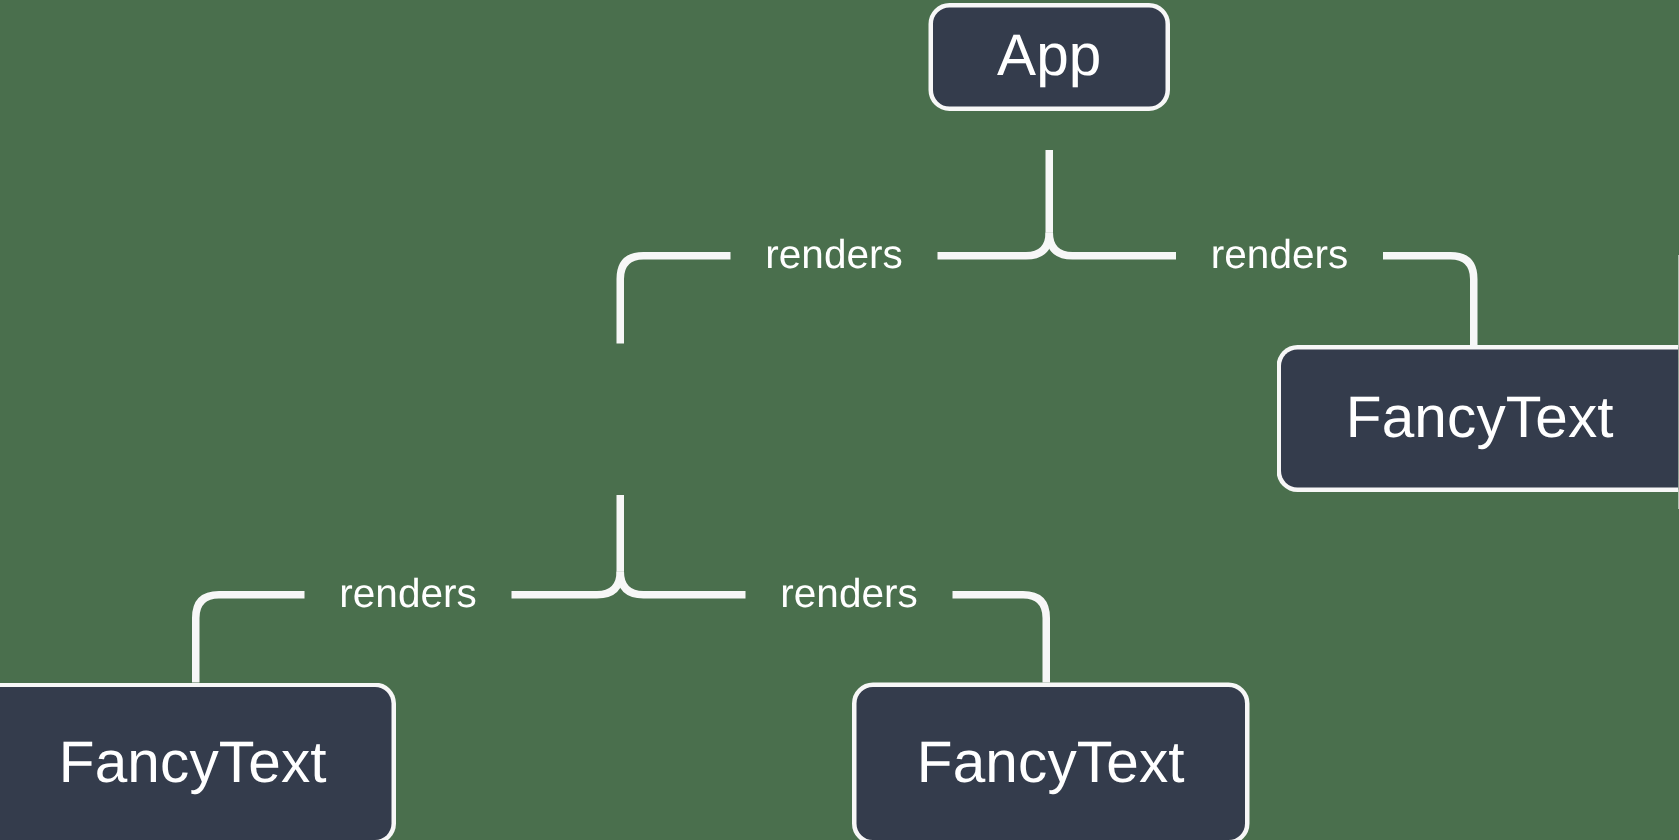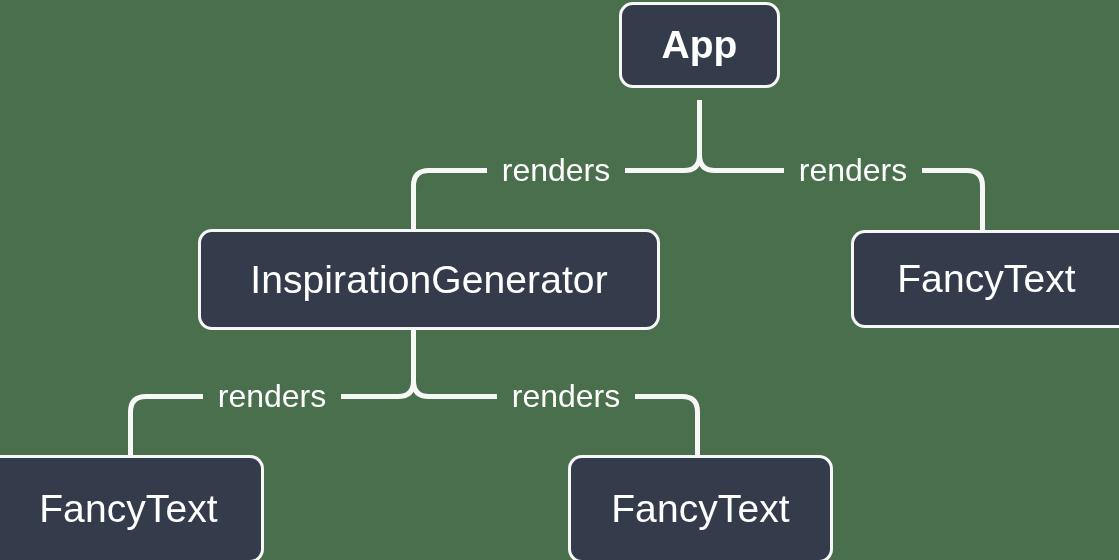--- a/index.html
+++ b/index.html
@@ -38,21 +38,21 @@
     color: #ffffff;
     font-size: 39px;
     font-weight: 400;
     letter-spacing: 0.1px;
     white-space: nowrap;
     z-index: 2;
   }
   .edge-label {
     position: absolute;
     color: #ffffff;
-    font-size: 32px;
+    font-size: 27px;
     font-weight: 500;
     line-height: 1;
     white-space: nowrap;
     transform: translate(-50%, -50%);
     z-index: 3;
   }
 </style>
 </head>
 <body>
 
@@ -74,27 +74,24 @@
       <path d="M413.5,330 L413.5,381"></path>
 
       <path d="M413.5,381 Q413.5,396.5 398,396.5 L341,396.5"></path>
       <path d="M203,396.5 L146,396.5 Q130.5,396.5 130.5,412 L130.5,455"></path>
 
       <path d="M413.5,381 Q413.5,396.5 429,396.5 L497,396.5"></path>
       <path d="M635,396.5 L682,396.5 Q697.5,396.5 697.5,412 L697.5,455"></path>
     </g>
   </svg>
 
-  <div class="node" style="left:619px; top:2px; width:161px; height:86px;font-weight:bold;">
+  <div class="node" style="left:619px; top:2px; width:161px; height:72px;">
     <span>App</span>
   </div>
 
-  <div class="node" style="left:198px; top:229px; width:462px; height:101px;">
-    <span>InspirationGenerator</span>
-  </div>
 
   <div class="node" style="left:851px; top:230px; width:268px; height:98px; border-right-width:0; border-top-right-radius:0; border-bottom-right-radius:0;">
     <span>FancyText</span>
   </div>
 
   <div class="node" style="left:-4px; top:455px; width:268px; height:108px; border-left-width:0; border-top-left-radius:0; border-bottom-left-radius:0;">
     <span>FancyText</span>
   </div>
 
   <div class="node" style="left:568px; top:455px; width:265px; height:108px;">

